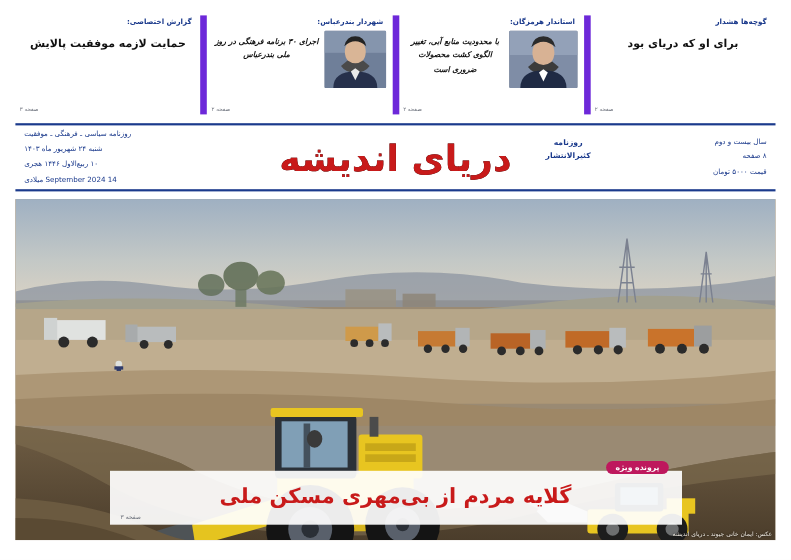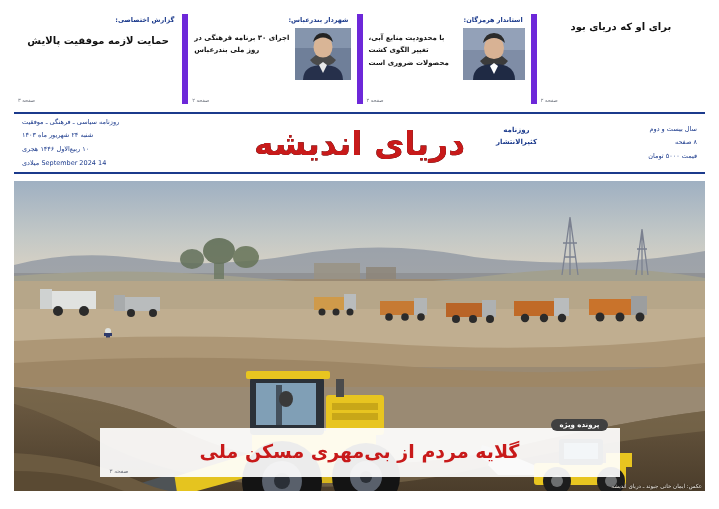--- a/index.html
+++ b/index.html
@@ -57,21 +57,22 @@
     font-size: 10px;
     line-height: 1.7;
     color: #111;
     font-weight: bold;
     text-align: center;
     padding-top: 4px;
   }
   .teaser-text.small {
     font-size: 7px;
     line-height: 1.75;
-    text-align: left;
+    text-align: center;
+    font-style: italic;
   }
   .teaser-photo {
     width: 56px;
     height: 52px;
     flex: 0 0 56px;
     border-radius: 1px;
     overflow: hidden;
     position: relative;
     background: #5b6a86;
   }
@@ -153,21 +154,21 @@
     bottom: 14px;
     width: 520px;
     background: rgba(255,255,255,0.92);
     padding: 9px 10px 8px 10px;
     text-align: center;
   }
   .badge {
     position: absolute;
     top: -9px;
     right: 12px;
-    background: #404040;
+    background: #be185d;
     color: #fff;
     font-size: 7px;
     font-weight: bold;
     padding: 2px 8px;
     border-radius: 9px;
   }
   .headline {
     color: #c81a1a;
     font-size: 19px;
     font-weight: bold;
@@ -197,20 +198,21 @@
   }
 </style>
 </head>
 <body>
 
 <div class="page">
 
   <div class="top-strip">
 
     <div class="teaser">
+      <div class="teaser-kicker right">گوچه‌ها هشدار</div>
       <div class="teaser-body">
         <div class="teaser-text">برای او که دریای بود</div>
       </div>
       <span class="pg l">صفحه ۲</span>
     </div>
 
     <div class="teaser">
       <div class="teaser-kicker right">استاندار هرمزگان:</div>
       <div class="teaser-body">
         <div class="teaser-photo wide">

